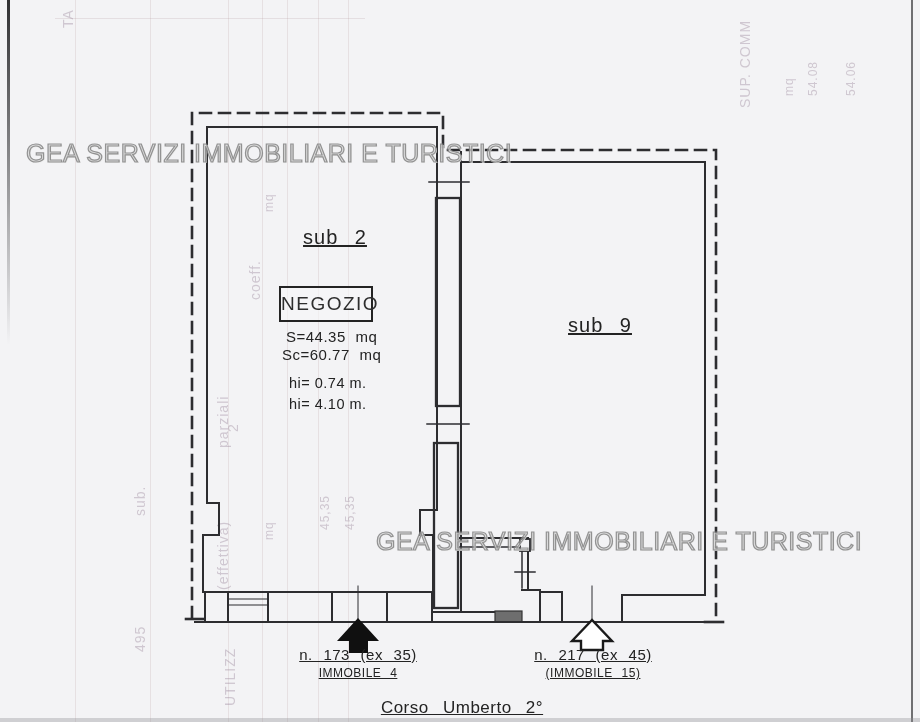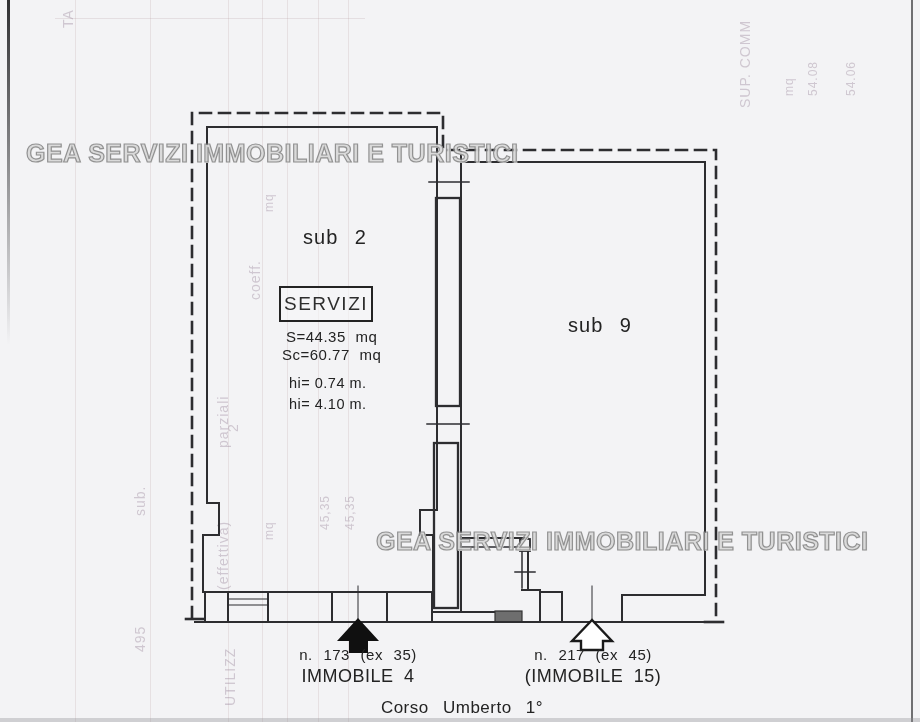--- a/index.html
+++ b/index.html
@@ -17,38 +17,38 @@
   .bt{
     position:absolute;white-space:nowrap;
     transform:rotate(-90deg);transform-origin:0 0;
     font-size:14px;letter-spacing:1px;
     color:rgba(150,130,150,0.38);
   }
   .bt.small{font-size:12px;}
   
   .watermark{
     position:absolute;white-space:nowrap;
-    font-weight:bold;font-size:25px;letter-spacing:0.5px;
+    font-weight:normal;font-size:25px;letter-spacing:0.5px;
     color:rgba(200,200,200,0.50);
     -webkit-text-stroke:1.2px rgba(125,125,125,0.80);
     text-shadow:1px 1px 0 rgba(235,235,235,0.9);
   }
   
   .plan-label{position:absolute;white-space:nowrap;color:#232323;}
-  .ctr{text-align:center;}
+  .ctr{text-align:center;text-decoration:underline;}
   .sub-label{font-size:20px;word-spacing:10px;letter-spacing:1px;}
   .negozio-box{
     position:absolute;left:279px;top:286px;width:90px;height:32px;
     border:2px solid #232323;text-align:center;line-height:32px;
     font-size:19px;letter-spacing:1.5px;background:rgba(246,246,248,0.6);
   }
   .dim{font-size:15px;letter-spacing:0.5px;word-spacing:5px;}
   .hgt{font-size:14.5px;letter-spacing:0.5px;}
   .ent{font-size:15px;word-spacing:6px;letter-spacing:0.5px;}
-  .ent2{font-size:18px;word-spacing:5px;letter-spacing:0.5px;}
+  .ent2{font-size:12px;word-spacing:5px;letter-spacing:0.5px;}
   .street{font-size:17px;word-spacing:9px;letter-spacing:0.5px;}
   
   .edge-left{position:absolute;left:7px;top:0;width:3px;height:345px;
     background:linear-gradient(#2f2f31,rgba(47,47,49,0));}
   .edge-right{position:absolute;left:911px;top:0;width:2px;height:722px;background:#58585a;opacity:0.85;}
   .edge-bottom{position:absolute;left:0;top:718px;width:920px;height:4px;background:rgba(140,140,145,0.35);}
 </style>
 </head>
 <body>
 
@@ -141,32 +141,32 @@
     <polygon points="358,618 337,641 349,641 349,653 368,653 368,641 379,641" fill="#101010" stroke="none"></polygon>
     <polygon points="592,620 572,641 581,641 581,650 603,650 603,641 612,641" fill="#ffffff" stroke="#1a1a1a" stroke-width="2.4"></polygon>
   </g>
 </svg>
 
 <div class="watermark" style="left:26px;top:139px">GEA SERVIZI IMMOBILIARI E TURISTICI</div>
 <div class="watermark" style="left:376px;top:527px">GEA SERVIZI IMMOBILIARI E TURISTICI</div>
 
 <div class="plan-label sub-label ctr" style="left:290px;top:226px;width:90px">sub 2</div>
 
-<div class="negozio-box">SERVIZI</div>
+<div class="negozio-box">NEGOZIO</div>
 
 <div class="plan-label dim" style="left:286px;top:328px">S=44.35 mq</div>
 <div class="plan-label dim" style="left:282px;top:346px">Sc=60.77 mq</div>
 <div class="plan-label hgt" style="left:289px;top:375px">hi= 0.74 m.</div>
 <div class="plan-label hgt" style="left:289px;top:396px">hi= 4.10 m.</div>
 
 <div class="plan-label sub-label ctr" style="left:555px;top:314px;width:90px">sub 9</div>
 
 <div class="plan-label ent ctr" style="left:278px;top:646px;width:160px">n. 173 (ex 35)</div>
 <div class="plan-label ent2 ctr" style="left:278px;top:666px;width:160px">IMMOBILE 4</div>
 
 <div class="plan-label ent ctr" style="left:513px;top:646px;width:160px">n. 217 (ex 45)</div>
 <div class="plan-label ent2 ctr" style="left:513px;top:666px;width:160px">(IMMOBILE 15)</div>
 
-<div class="plan-label street ctr" style="left:327px;top:698px;width:270px">Corso Umberto 1°</div>
+<div class="plan-label street ctr" style="left:327px;top:698px;width:270px">Corso Umberto 2°</div>
 
 <div class="edge-left"></div>
 <div class="edge-right"></div>
 <div class="edge-bottom"></div>
 
 </body></html>

